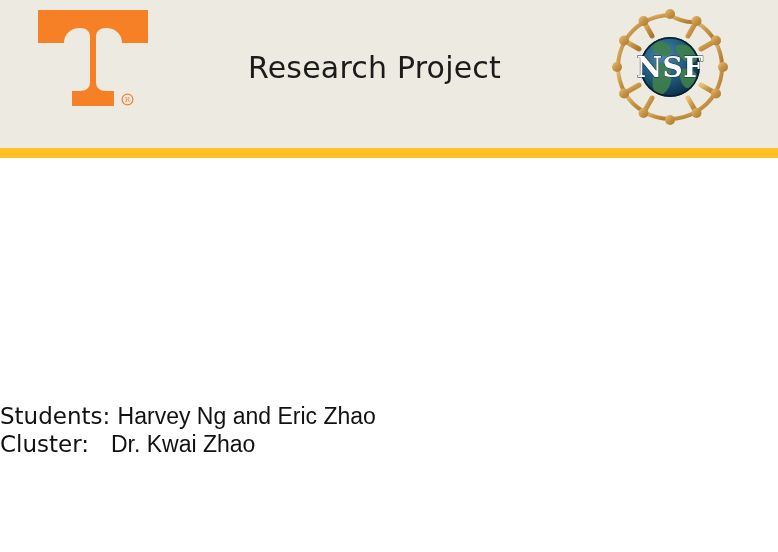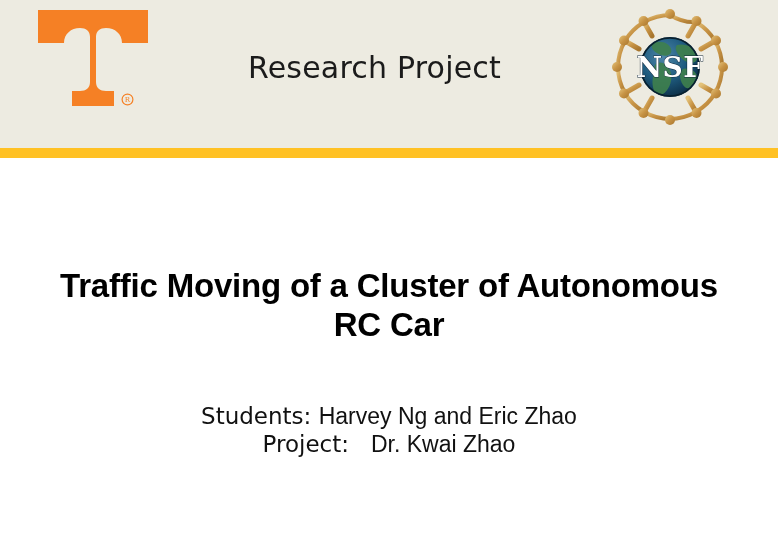--- a/index.html
+++ b/index.html
@@ -96,21 +96,21 @@
     font-size: 33px;
     line-height: 39px;
     color: #000000;
     letter-spacing: -0.2px;
   }
   .byline {
     position: absolute;
     left: 0;
     top: 402px;
     width: 778px;
-    text-align: center;
+    text-align: left;
     font-family: "DejaVu Sans", sans-serif;
     font-size: 23px;
     line-height: 28px;
     color: #111111;
   }
   .byline .role { font-family: "DejaVu Sans", sans-serif; }
   .byline .names { font-family: "Liberation Sans", sans-serif; }
   .byline-line { white-space: pre; }
 </style>
 </head>
@@ -207,23 +207,19 @@
         <path d="M66,38 C74,36 84,40 86,48 C88,56 80,58 74,54 C68,50 62,42 66,38 Z"></path>
         <path d="M46,56 C52,54 58,58 60,66 C62,76 56,86 50,88 C44,90 40,80 42,70 C43,64 42,58 46,56 Z"></path>
         <path d="M72,62 C80,60 88,66 86,74 C84,82 76,84 72,78 C68,72 68,64 72,62 Z"></path>
       </g>
       <circle cx="59" cy="60" r="29" fill="none" stroke="#08202F" stroke-width="1.5"></circle>
 
       <text x="59" y="70" text-anchor="middle" font-family="DejaVu Serif, serif" font-size="28" font-weight="bold" fill="#FFFFFF" stroke="#0B2134" stroke-width="0.9" paint-order="stroke" letter-spacing="0.5">NSF</text>
     </svg>
   </div>
 
-  <div class="main-title">
-    <div>Traffic Moving of a Cluster of Autonomous</div>
-    <div>RC Car</div>
-  </div>
 
   <div class="byline">
     <div class="byline-line"><span class="role">Students:</span> <span class="names">Harvey Ng and Eric Zhao</span></div>
-    <div class="byline-line"><span class="role">Project:</span>   <span class="names">Dr. Kwai Zhao</span></div>
+    <div class="byline-line"><span class="role">Cluster:</span>   <span class="names">Dr. Kwai Zhao</span></div>
   </div>
 
 </div>
 
 </body></html>

